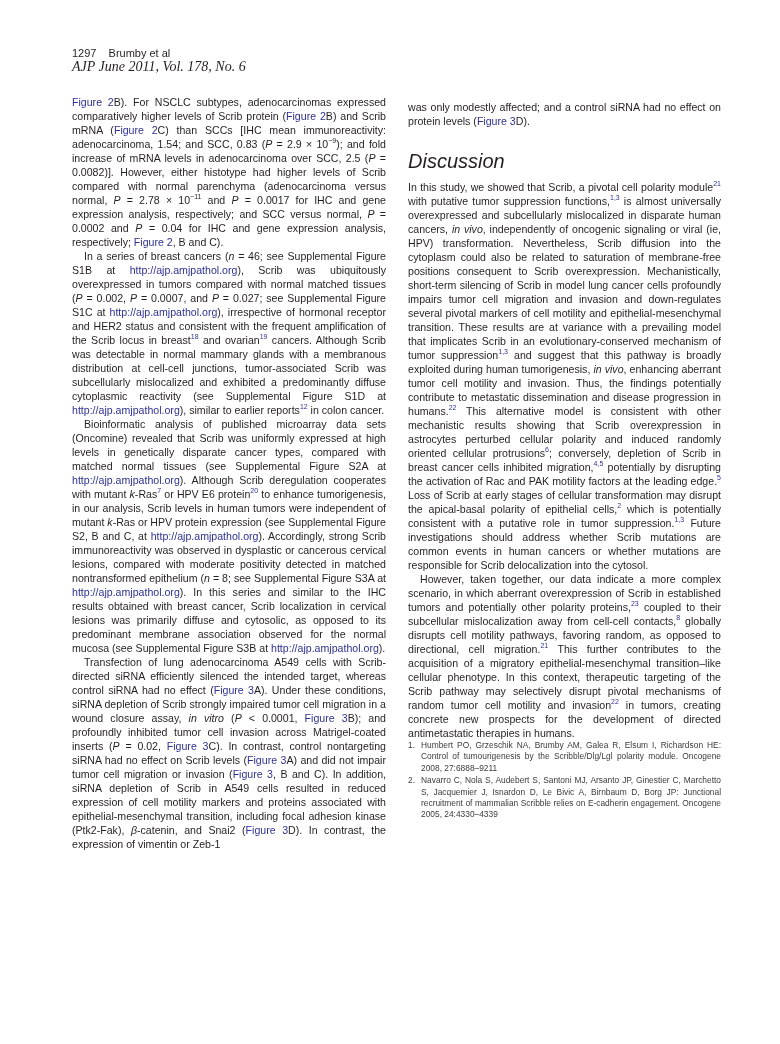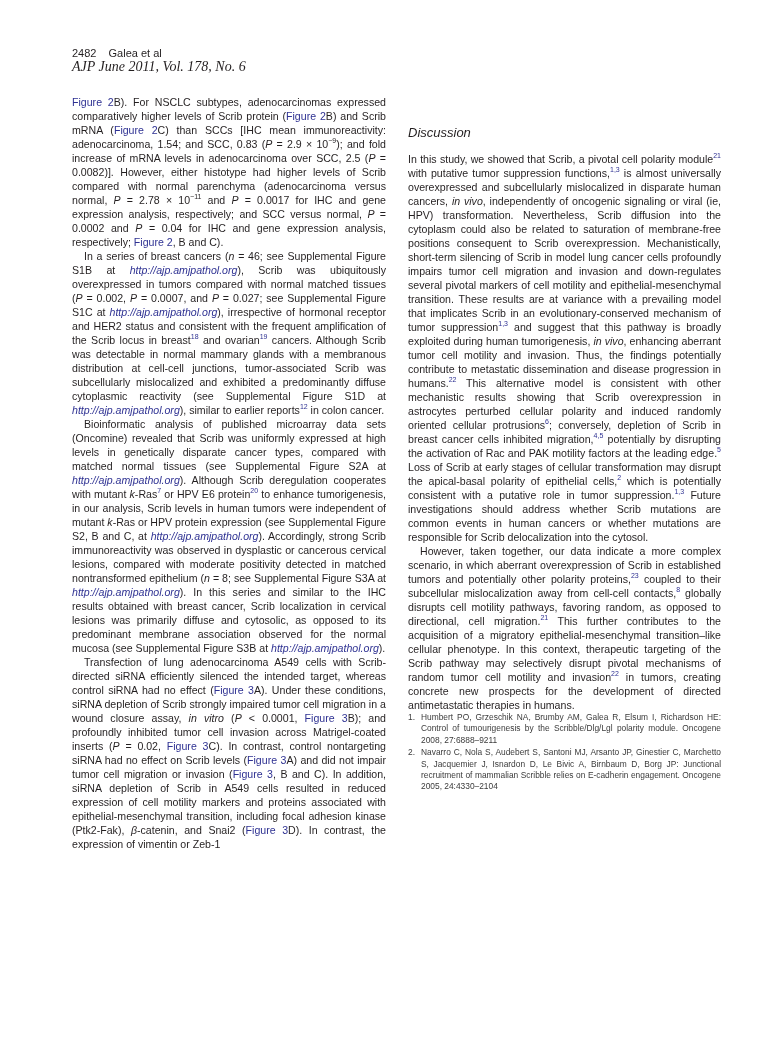--- a/index.html
+++ b/index.html
@@ -8,64 +8,65 @@
   .header { position:absolute; left:72px; top:47px; }
   .hdr-line1 { font-size:11px; line-height:13px; }
   .hdr-line1 .pg { margin-right:9px; }
   .hdr-line2 { font-family:"Liberation Serif", serif; font-style:italic; font-size:14px; line-height:13px; }
   .col { position:absolute; width:314px; font-size:10.6px; line-height:14px; text-align:justify; hyphens:manual; }
   .col.left { left:72px; top:95px; }
   .col.right { left:408px; top:100px; width:313px; }
   p { margin:0; }
   p.indent { text-indent:12px; }
   a.fig, span.fig { color:#2e3192; text-decoration:none; }
-  .url { color:#2e3192; font-style:italic; }
+  .url { color:#2e3192; }
   sup { font-size:7px; line-height:0; vertical-align:5px; color:#2e3192; }
   sup.exp { color:#231f20; }
   i { font-style:italic; }
-  h2 { font-family:"Liberation Sans", sans-serif; font-style:italic; font-weight:normal; font-size:13px; margin:0; line-height:18px; }
+  h2 { font-family:"Liberation Sans", sans-serif; font-style:italic; font-weight:normal; font-size:20px; margin:0; line-height:18px; }
   .discussion-h { margin-top:24px; margin-bottom:10px; }
   .references-h { margin-top:26px; margin-bottom:16px; }
   ol.refs { list-style:none; padding:0; margin:0; font-size:8.4px; line-height:11.4px; color:#3b3b3b; text-align:justify; }
   ol.refs li { position:relative; padding-left:13px; margin-bottom:1px; }
   ol.refs li .num { position:absolute; left:0; top:0; }
 </style>
 </head>
 <body>
 
 <div class="header">
   <div class="hdr-line1">
-    <span class="pg">2482</span>
-    <span>Galea et al</span>
+    <span class="pg">1297</span>
+    <span>Brumby et al</span>
   </div>
   <div class="hdr-line2">AJP June 2011, Vol. 178, No. 6</div>
 </div>
 
 <div class="col left">
   <p><a class="fig">Figure 2</a><span>B). For NSCLC subtypes, adenocarcinomas expressed comparatively higher levels of Scrib protein (</span><a class="fig">Figure 2</a><span>B) and Scrib mRNA (</span><a class="fig">Figure 2</a><span>C) than SCCs [IHC mean immunoreactivity: adenocarcinoma, 1.54; and SCC, 0.83 (</span><i>P</i><span> = 2.9 × 10</span><sup class="exp">−9</sup><span>); and fold increase of mRNA levels in adenocarcinoma over SCC, 2.5 (</span><i>P</i><span> = 0.0082)]. However, either histotype had higher levels of Scrib compared with normal parenchyma (adenocarci­noma versus normal, </span><i>P</i><span> = 2.78 × 10</span><sup class="exp">−11</sup><span> and </span><i>P</i><span> = 0.0017 for IHC and gene expression analysis, respectively; and SCC versus normal, </span><i>P</i><span> = 0.0002 and </span><i>P</i><span> = 0.04 for IHC and gene expression analysis, respectively; </span><a class="fig">Figure 2</a><span>, B and C).</span></p>
 
   <p class="indent"><span>In a series of breast cancers (</span><i>n</i><span> = 46; see Supplemen­tal Figure S1B at </span><a class="url">http://ajp.amjpathol.org</a><span>), Scrib was ubiq­uitously overexpressed in tumors compared with normal matched tissues (</span><i>P</i><span> = 0.002, </span><i>P</i><span> = 0.0007, and </span><i>P</i><span> = 0.027; see Supplemental Figure S1C at </span><a class="url">http://ajp.amjpathol.org</a><span>), irrespective of hormonal receptor and HER2 status and consistent with the frequent amplification of the Scrib locus in breast</span><sup>18</sup><span> and ovarian</span><sup>19</sup><span> cancers. Although Scrib was detectable in normal mammary glands with a mem­branous distribution at cell-cell junctions, tumor-associ­ated Scrib was subcellularly mislocalized and exhibited a predominantly diffuse cytoplasmic reactivity (see Supple­mental Figure S1D at </span><a class="url">http://ajp.amjpathol.org</a><span>), similar to earlier reports</span><sup>12</sup><span> in colon cancer.</span></p>
 
   <p class="indent"><span>Bioinformatic analysis of published microarray data sets (Oncomine) revealed that Scrib was uniformly ex­pressed at high levels in genetically disparate cancer types, compared with matched normal tissues (see Sup­plemental Figure S2A at </span><a class="url">http://ajp.amjpathol.org</a><span>). Al­though Scrib deregulation cooperates with mutant </span><i>k</i><span>-Ras</span><sup>7</sup><span> or HPV E6 protein</span><sup>20</sup><span> to enhance tumorigenesis, in our anal­ysis, Scrib levels in human tumors were independent of mutant </span><i>k</i><span>-Ras or HPV protein expression (see Supplemental Figure S2, B and C, at </span><a class="url">http://ajp.amjpathol.org</a><span>). Accord­ingly, strong Scrib immunoreactivity was observed in dysplastic or cancerous cervical lesions, compared with moderate positivity detected in matched nontransformed epithelium (</span><i>n</i><span> = 8; see Supplemental Figure S3A at </span><a class="url">http://ajp.amjpathol.org</a><span>). In this series and similar to the IHC results obtained with breast cancer, Scrib localization in cervical lesions was primarily diffuse and cytosolic, as opposed to its predominant membrane association ob­served for the normal mucosa (see Supplemental Figure S3B at </span><a class="url">http://ajp.amjpathol.org</a><span>).</span></p>
 
   <p class="indent"><span>Transfection of lung adenocarcinoma A549 cells with Scrib-directed siRNA efficiently silenced the intended tar­get, whereas control siRNA had no effect (</span><a class="fig">Figure 3</a><span>A). Under these conditions, siRNA depletion of Scrib strongly impaired tumor cell migration in a wound closure assay, </span><i>in vitro</i><span> (</span><i>P</i><span> &lt; 0.0001, </span><a class="fig">Figure 3</a><span>B); and profoundly inhibited tumor cell invasion across Matrigel-coated inserts (</span><i>P</i><span> = 0.02, </span><a class="fig">Figure 3</a><span>C). In contrast, control nontargeting siRNA had no effect on Scrib levels (</span><a class="fig">Figure 3</a><span>A) and did not impair tumor cell migration or invasion (</span><a class="fig">Figure 3</a><span>, B and C). In addition, siRNA depletion of Scrib in A549 cells resulted in reduced expression of cell motility markers and proteins associated with epithelial-mesenchymal transition, includ­ing focal adhesion kinase (Ptk2-Fak), </span><i>β</i><span>-catenin, and Snai2 (</span><a class="fig">Figure 3</a><span>D). In contrast, the expression of vimentin or Zeb-1</span></p>
 </div>
 
 <div class="col right">
+  <p><span>was only modestly affected; and a control siRNA had no effect on protein levels (</span><a class="fig">Figure 3</a><span>D).</span></p>
 
   <h2 class="discussion-h">Discussion</h2>
 
   <p><span>In this study, we showed that Scrib, a pivotal cell polarity module</span><sup>21</sup><span> with putative tumor suppression functions,</span><sup>1,3</sup><span> is almost universally overexpressed and subcellularly mis­localized in disparate human cancers, </span><i>in vivo</i><span>, indepen­dently of oncogenic signaling or viral (ie, HPV) transfor­mation. Nevertheless, Scrib diffusion into the cytoplasm could also be related to saturation of membrane-free positions consequent to Scrib overexpression. Mechanis­tically, short-term silencing of Scrib in model lung cancer cells profoundly impairs tumor cell migration and invasion and down-regulates several pivotal markers of cell motil­ity and epithelial-mesenchymal transition. These results are at variance with a prevailing model that implicates Scrib in an evolutionary-conserved mechanism of tumor suppression</span><sup>1,3</sup><span> and suggest that this pathway is broadly exploited during human tumorigenesis, </span><i>in vivo</i><span>, enhancing aberrant tumor cell motility and invasion. Thus, the find­ings potentially contribute to metastatic dissemination and disease progression in humans.</span><sup>22</sup><span> This alternative model is consistent with other mechanistic results show­ing that Scrib overexpression in astrocytes perturbed cellular polarity and induced randomly oriented cellular protrusions</span><sup>6</sup><span>; conversely, depletion of Scrib in breast can­cer cells inhibited migration,</span><sup>4,5</sup><span> potentially by disrupting the activation of Rac and PAK motility factors at the lead­ing edge.</span><sup>5</sup><span> Loss of Scrib at early stages of cellular trans­formation may disrupt the apical-basal polarity of epithe­lial cells,</span><sup>2</sup><span> which is potentially consistent with a putative role in tumor suppression.</span><sup>1,3</sup><span> Future investigations should address whether Scrib mutations are common events in human cancers or whether mutations are responsible for Scrib delocalization into the cytosol.</span></p>
 
   <p class="indent"><span>However, taken together, our data indicate a more complex scenario, in which aberrant overexpression of Scrib in established tumors and potentially other polarity proteins,</span><sup>23</sup><span> coupled to their subcellular mislocalization away from cell-cell contacts,</span><sup>8</sup><span> globally disrupts cell mo­tility pathways, favoring random, as opposed to direc­tional, cell migration.</span><sup>21</sup><span> This further contributes to the acquisition of a migratory epithelial-mesenchymal transi­tion–like cellular phenotype. In this context, therapeutic targeting of the Scrib pathway may selectively disrupt pivotal mechanisms of random tumor cell motility and invasion</span><sup>22</sup><span> in tumors, creating concrete new prospects for the development of directed antimetastatic therapies in humans.</span></p>
 
 
   <ol class="refs">
     <li>
       <span class="num">1.</span>
       <span>Humbert PO, Grzeschik NA, Brumby AM, Galea R, Elsum I, Richard­son HE: Control of tumourigenesis by the Scribble/Dlg/Lgl polarity module. Oncogene 2008, 27:6888–9211</span>
     </li>
     <li>
       <span class="num">2.</span>
-      <span>Navarro C, Nola S, Audebert S, Santoni MJ, Arsanto JP, Ginestier C, Marchetto S, Jacquemier J, Isnardon D, Le Bivic A, Birnbaum D, Borg JP: Junctional recruitment of mammalian Scribble relies on E-cad­herin engagement. Oncogene 2005, 24:4330–2104</span>
+      <span>Navarro C, Nola S, Audebert S, Santoni MJ, Arsanto JP, Ginestier C, Marchetto S, Jacquemier J, Isnardon D, Le Bivic A, Birnbaum D, Borg JP: Junctional recruitment of mammalian Scribble relies on E-cad­herin engagement. Oncogene 2005, 24:4330–4339</span>
     </li>
   </ol>
 </div>
 
 </body></html>

